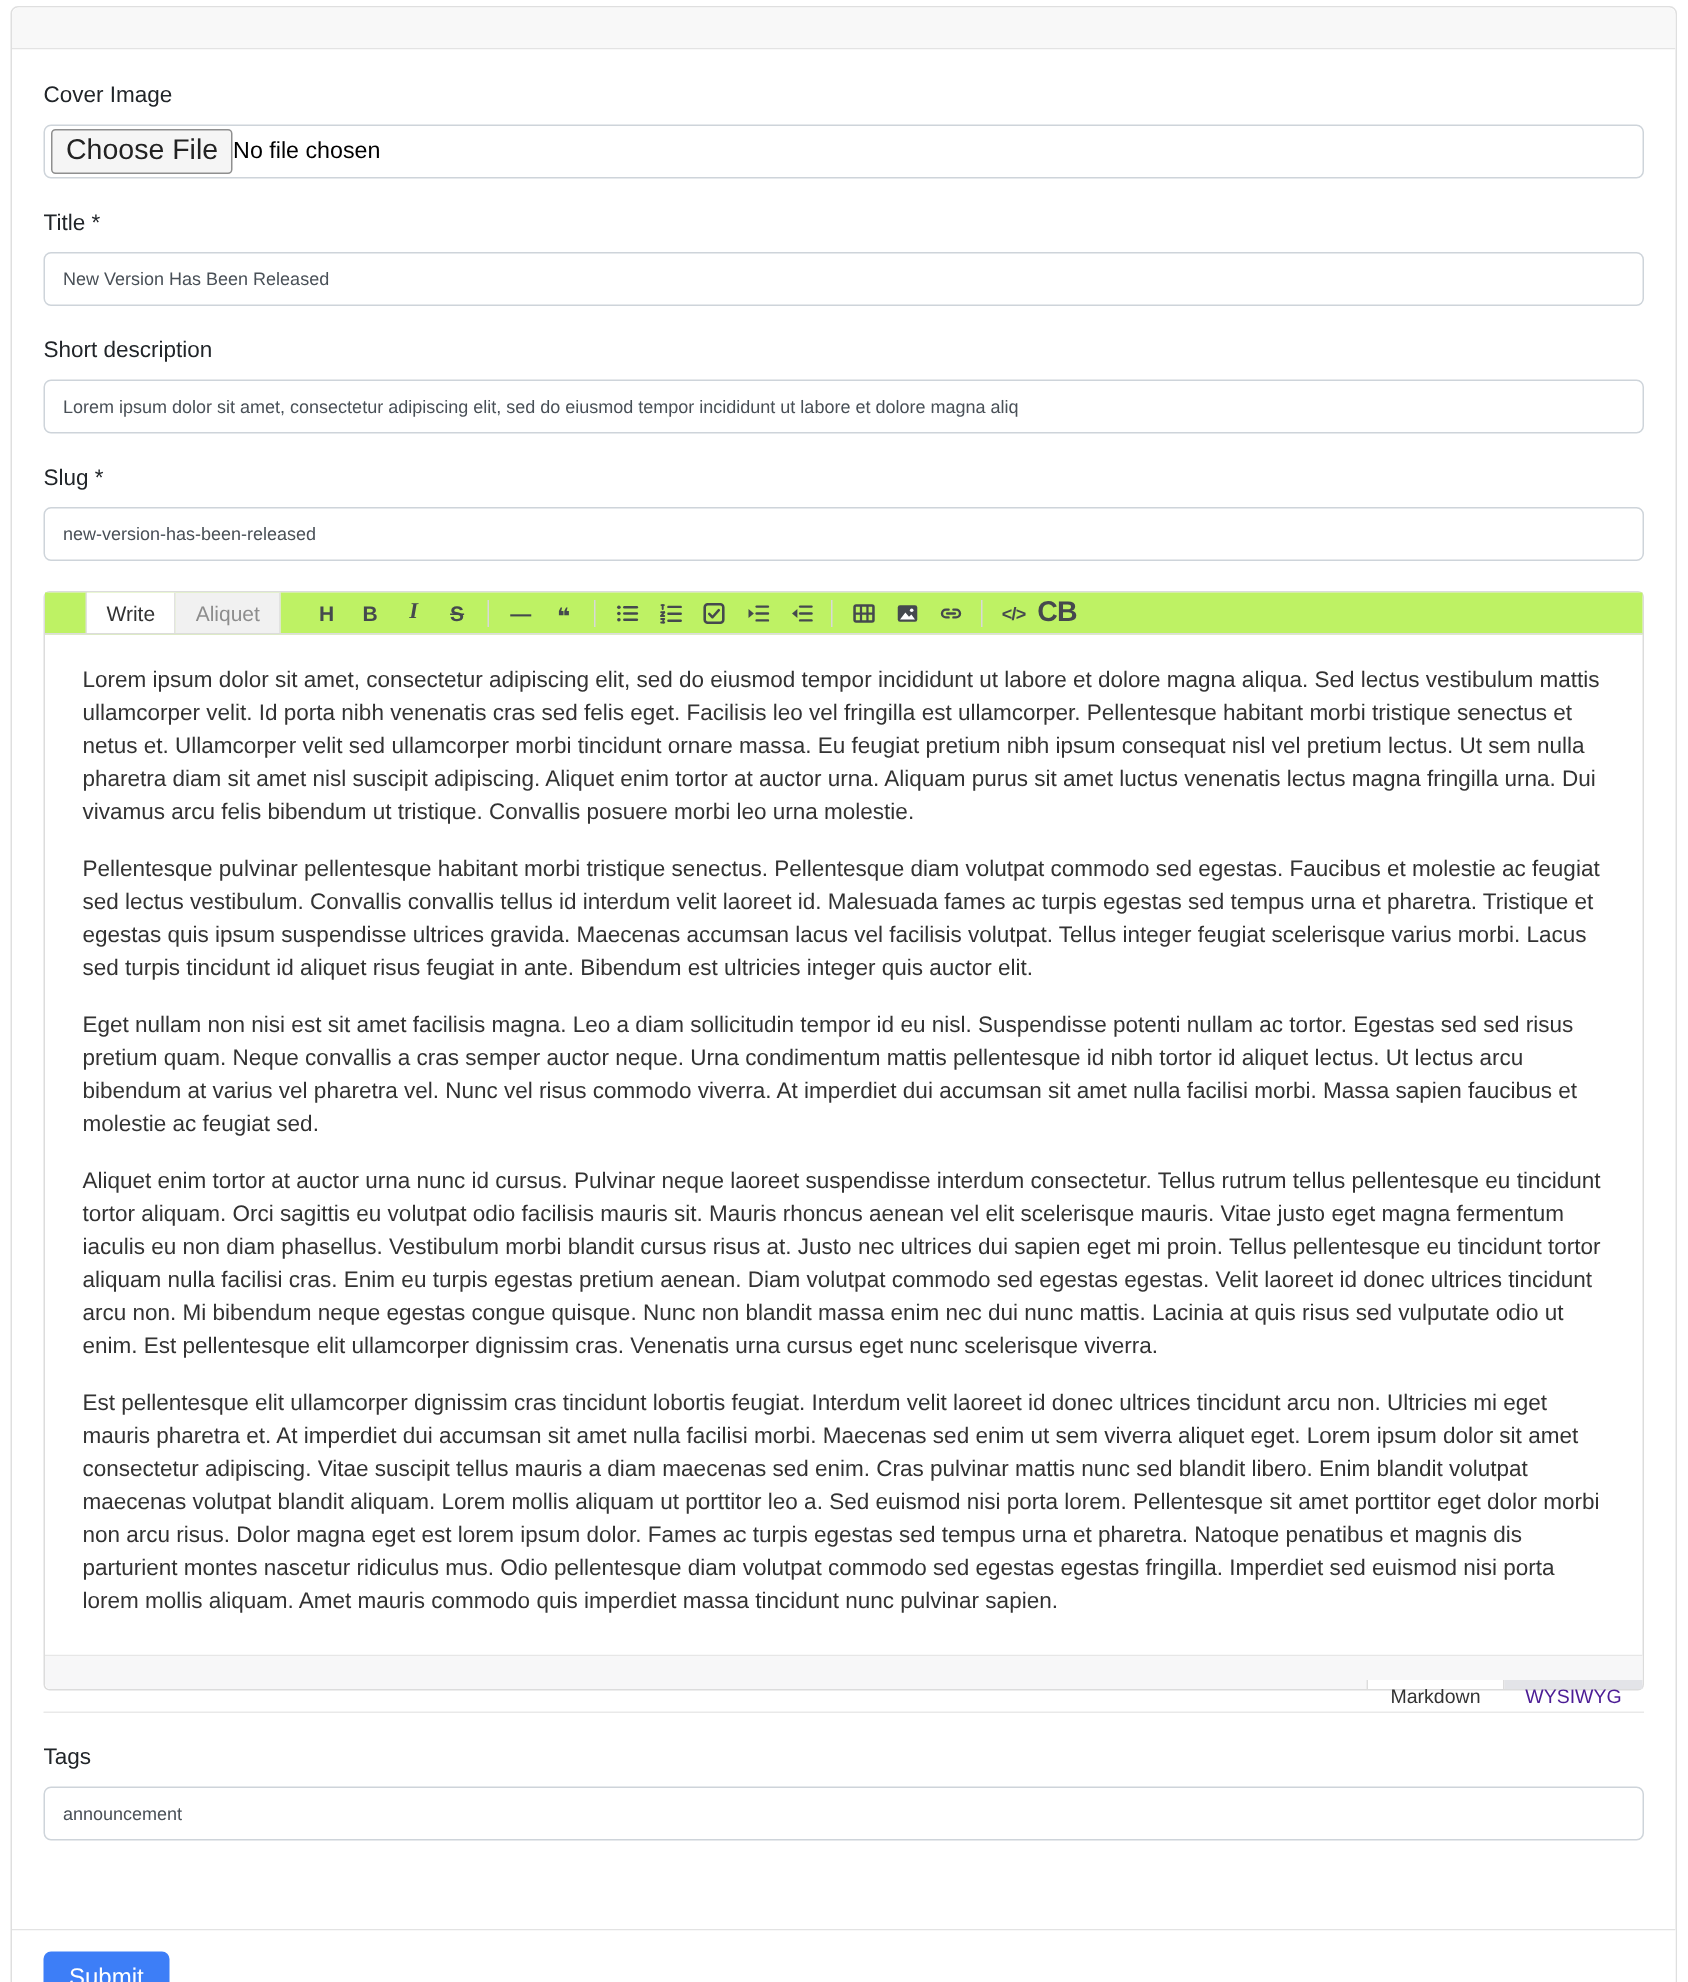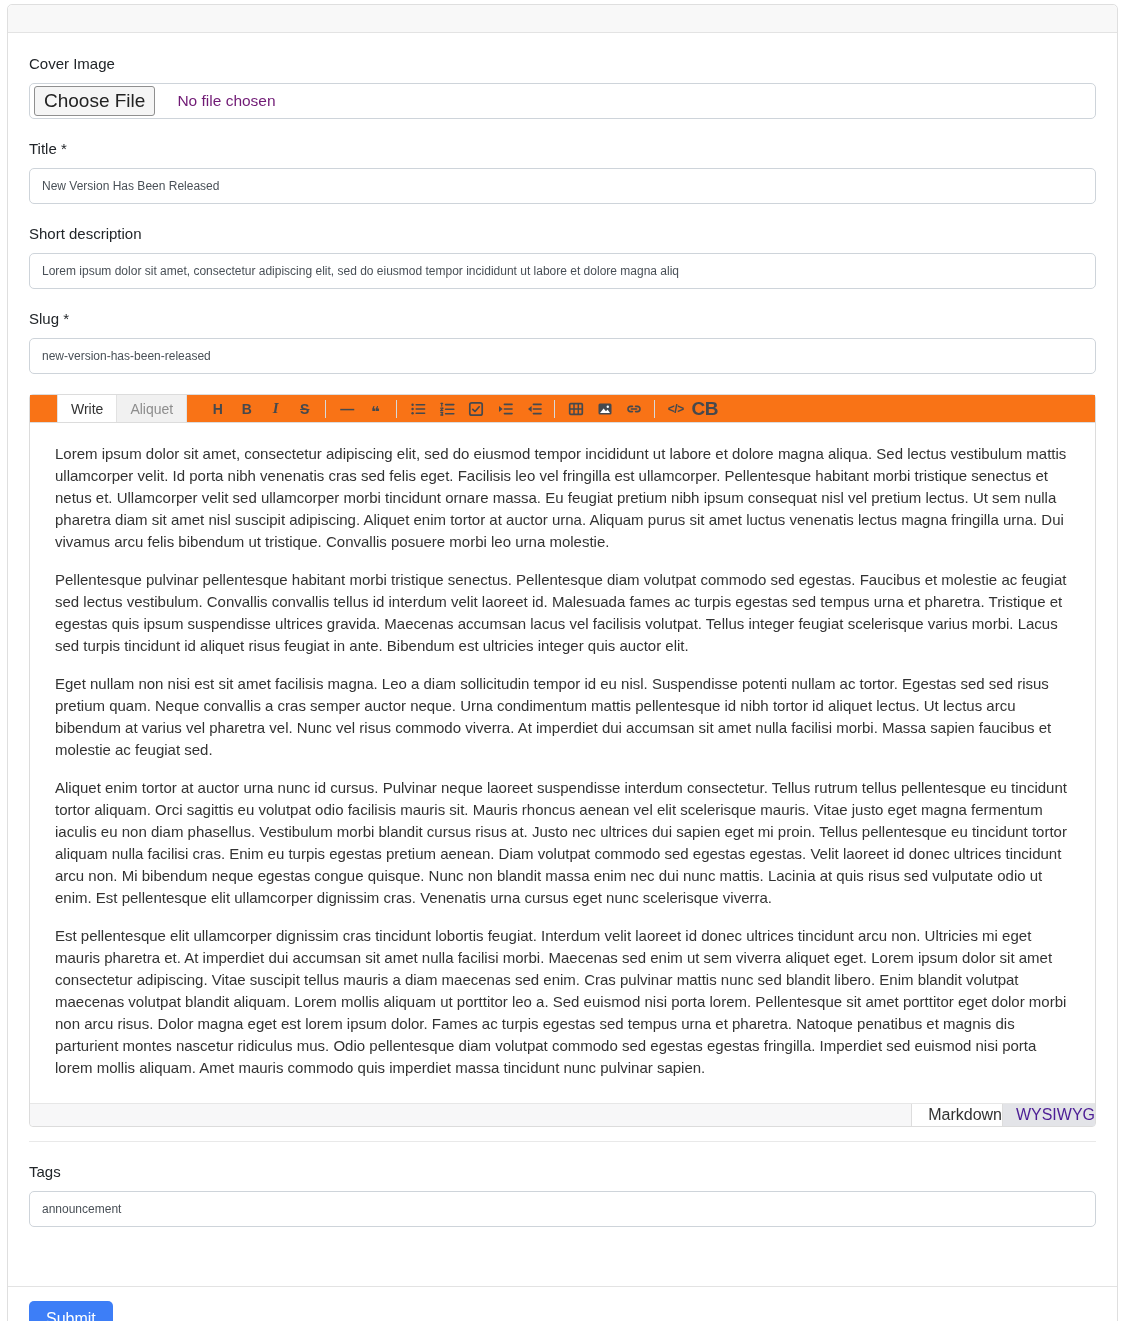--- a/index.html
+++ b/index.html
@@ -10,42 +10,42 @@
   .card-body { padding:21px; }
   .form-group { margin-bottom:20px; }
   .form-label { display:block; font-size:15px; line-height:19px; margin-bottom:10px; color:#212529; }
   .form-control { display:block; width:100%; height:36px; padding:6px 12px; font-size:12px; color:#495057;
                   background:#fff; border:1px solid #ced4da; border-radius:5px; outline:none;
                   font-family:"Liberation Sans","DejaVu Sans",sans-serif; }
   
   .file-box { display:flex; align-items:center; width:100%; height:36px; border:1px solid #ced4da; border-radius:5px; padding:3px 4px; }
   .file-btn { flex:0 0 auto; background:#f5f5f5; border:1px solid #8f8f8f; border-radius:3px;
               padding:3px 9px; font-size:19px; color:#222; cursor:pointer; }
-  .file-status { margin-left:22px; font-size:15.5px; color:#701a75; }
+  .file-status { margin-left:0; font-size:15.5px; color:#000000; }
   
   .editor { border:1px solid #dcdcdc; border-radius:4px; margin-bottom:14px; }
-  .ed-toolbar { display:flex; align-items:stretch; height:28px; border-bottom:1px solid #dcdcdc; background:#f97316; }
+  .ed-toolbar { display:flex; align-items:stretch; height:28px; border-bottom:1px solid #dcdcdc; background:#bef264; }
   .ed-spacer { width:28px; border-right:1px solid #e2e2e2; }
   .ed-tab { display:flex; align-items:center; padding:0 13px; font-size:14px; color:#333; background:#fff; border-right:1px solid #e2e2e2; cursor:pointer; }
   .ed-tab.inactive { background:#f1f1f1; color:#8d8d8d; }
   .ed-icons { display:flex; align-items:center; margin-left:16px; }
   .ed-btn { width:29px; height:28px; display:flex; align-items:center; justify-content:center; color:#45494e; cursor:pointer; }
   .g-b { font-weight:bold; font-size:14px; }
   .g-h { font-weight:bold; font-size:14px; }
   .g-i { font-style:italic; font-family:"Liberation Serif","DejaVu Serif",serif; font-size:15px; font-weight:bold; }
   .g-s { font-weight:bold; font-size:14px; text-decoration:line-through; }
   .g-hr { font-weight:bold; font-size:14px; letter-spacing:-1px; }
   .g-q { font-size:15px; font-weight:bold; line-height:8px; padding-top:7px; }
   .g-code { font-weight:bold; font-size:12px; letter-spacing:-0.5px; }
   .g-cb { font-weight:bold; font-size:19px; letter-spacing:-0.5px; }
   .ed-sep { width:1px; height:18px; background:#d8d8d8; margin:0 6px; align-self:center; }
   .ed-content { height:680px; padding:20px 25px; overflow:hidden; font-size:15px; line-height:22px; color:#333; cursor:text; }
   .ed-content p { margin:0 0 16px 0; }
   .ed-status { display:flex; justify-content:flex-end; height:23px; background:#f7f7f8; border-top:1px solid #e7e7e7; border-radius:0 0 4px 4px; }
-  .mode-tab { width:92px; text-align:right; font-size:16px; line-height:22px; cursor:pointer; }
+  .mode-tab { width:92px; text-align:center; font-size:13px; line-height:22px; cursor:pointer;margin-top:16px; }
   .mode-tab.active { background:#fff; color:#333; border-left:1px solid #ddd; border-right:1px solid #ddd; }
   .mode-tab.inactive { background:#e3e4e8; color:#4c1d95; }
   .ed-divider { height:1px; background:#e9e9e9; margin-bottom:20px; }
   .body-bottom-pad { height:18px; }
   .card-footer { border-top:1px solid #e3e3e3; padding:14px 21px 2px 21px; border-radius:0 0 5px 5px; background:#fff; }
   .btn-primary { display:inline-block; background:#3d7ef7; color:#fff; border:none; border-radius:5px;
                  padding:9px 17px; font-size:16px; cursor:pointer; font-family:"Liberation Sans","DejaVu Sans",sans-serif; }
   svg { display:block; }
 </style>
 </head>

